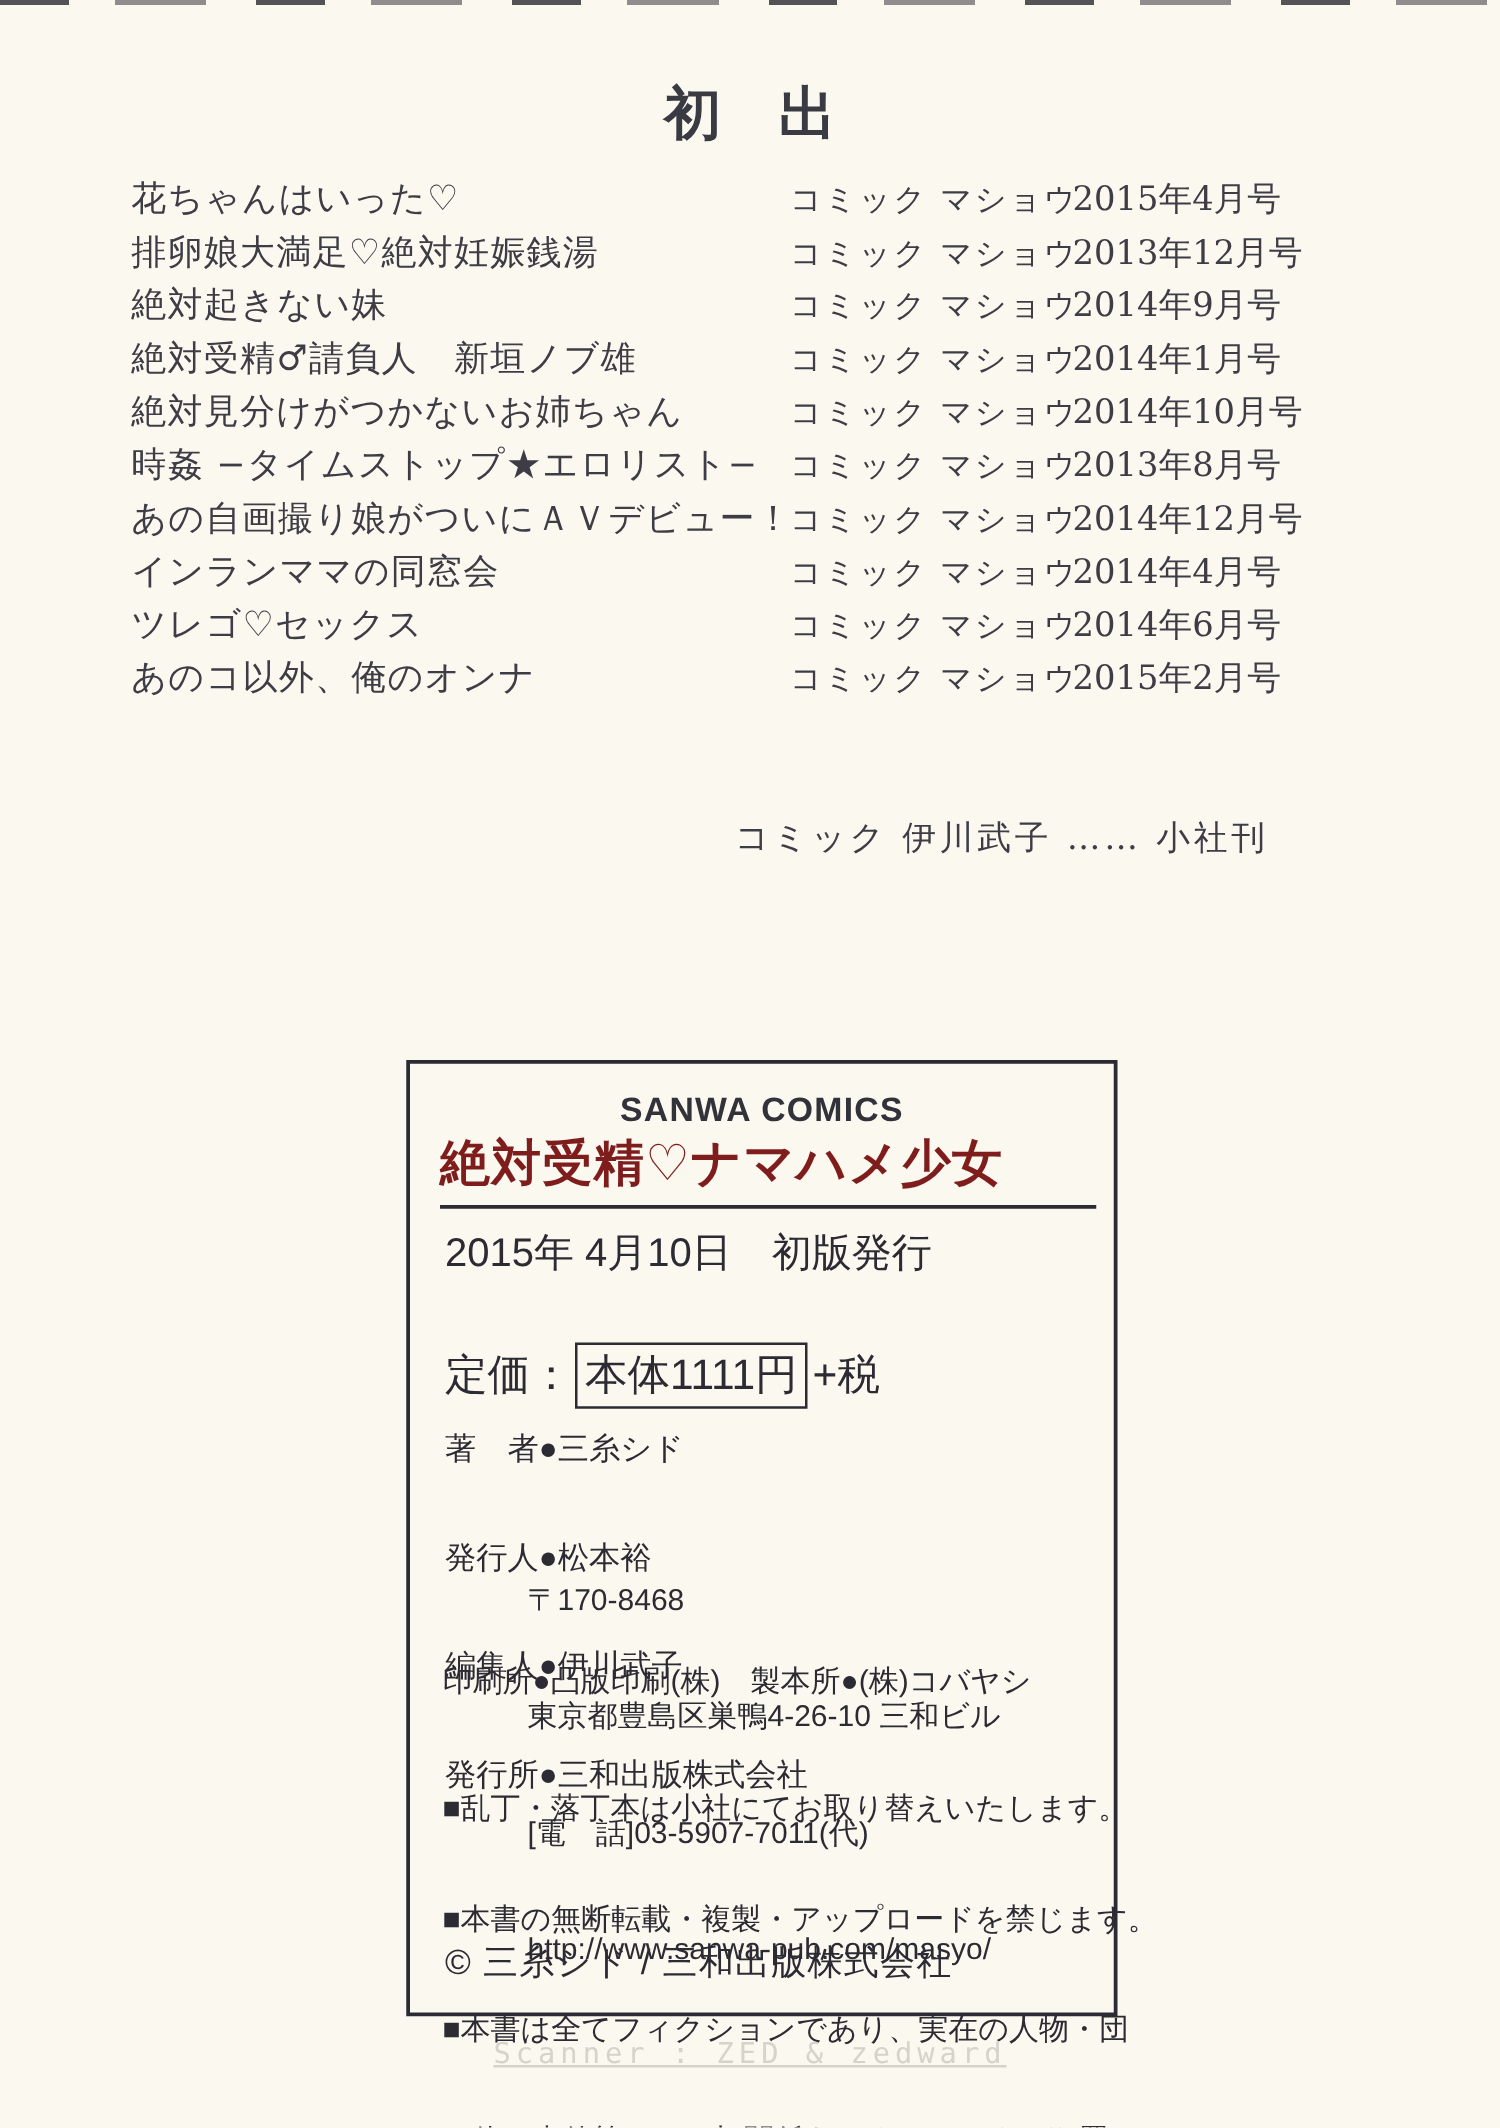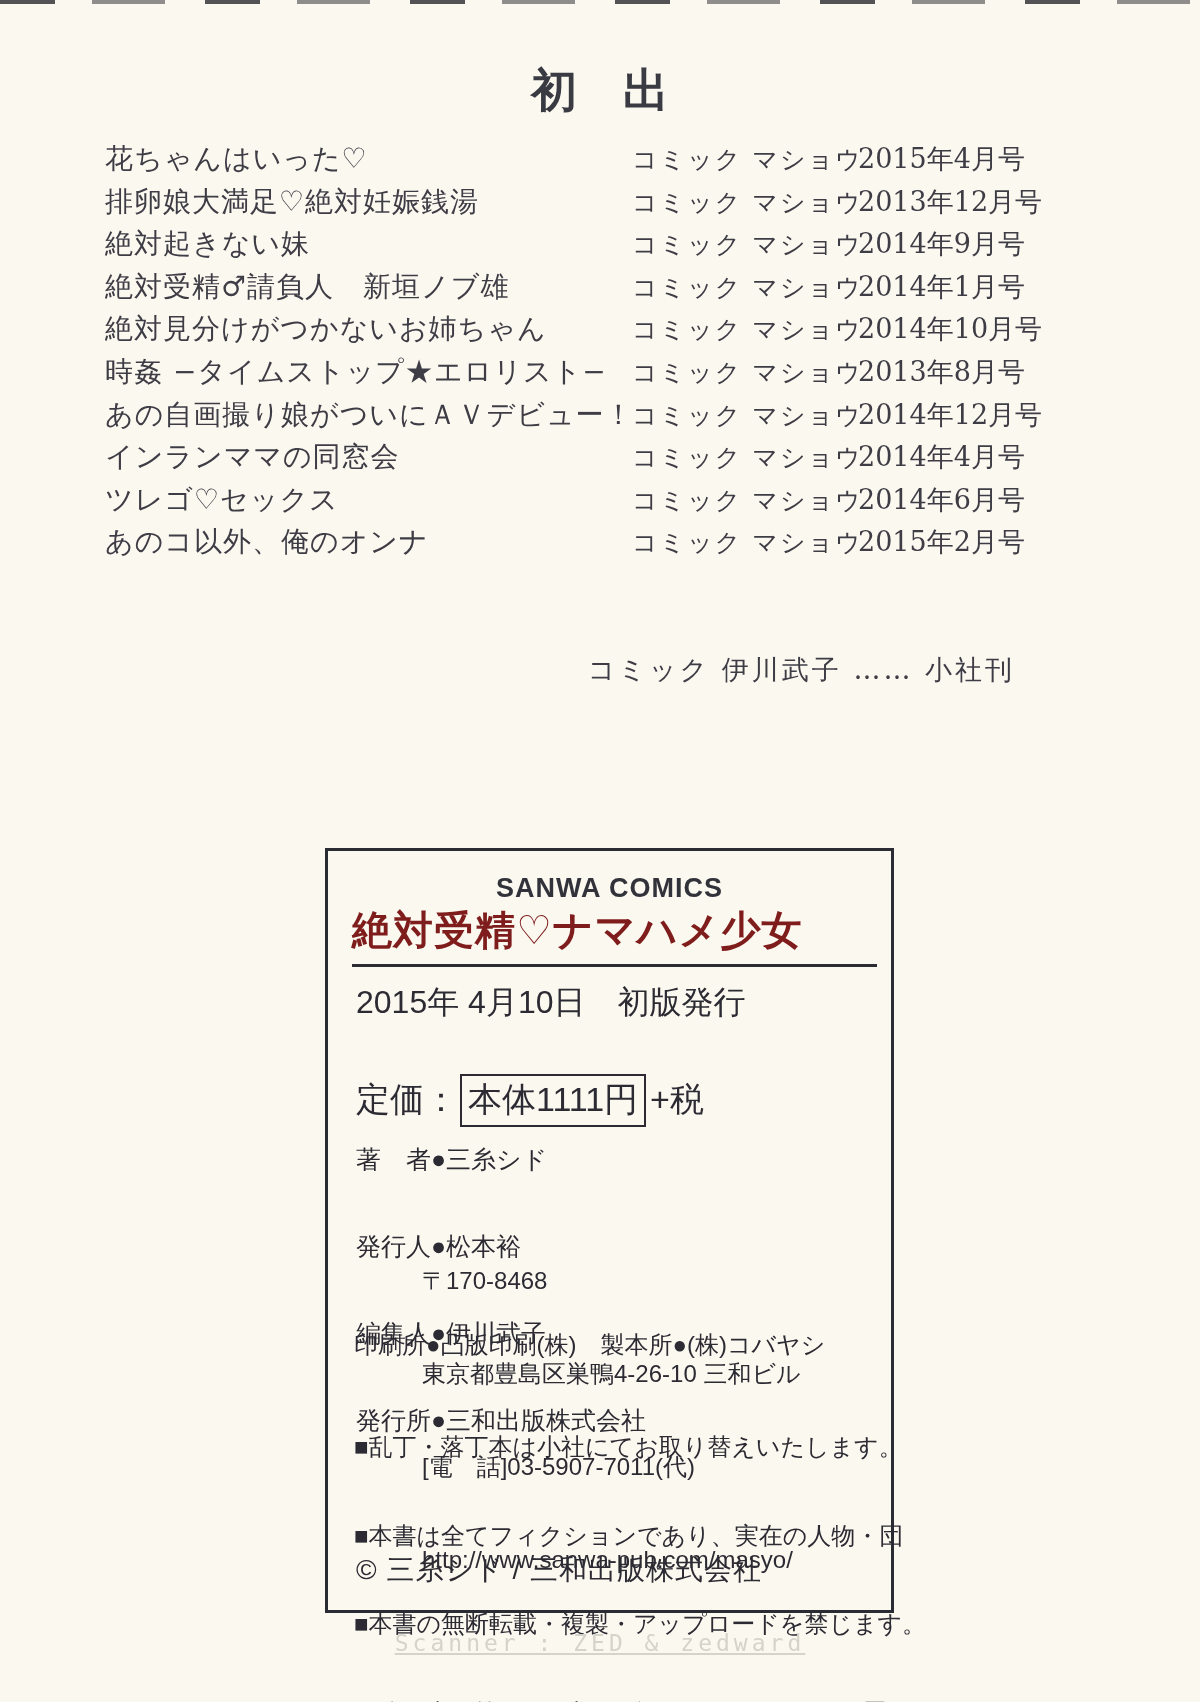--- a/index.html
+++ b/index.html
@@ -187,22 +187,22 @@
   </div>
   <div class="address">
     <div>〒170-8468</div>
     <div>東京都豊島区巣鴨4-26-10 三和ビル</div>
     <div>[電　話]03-5907-7011(代)</div>
     <div>http://www.sanwa-pub.com/masyo/</div>
   </div>
   <div class="printer">印刷所●凸版印刷(株)　製本所●(株)コバヤシ</div>
   <div class="notices">
     <div>■乱丁・落丁本は小社にてお取り替えいたします。</div>
+    <div>■本書の無断転載・複製・アップロードを禁じます。</div>
     <div>■本書は全てフィクションであり、実在の人物・団</div>
-    <div>■本書の無断転載・複製・アップロードを禁じます。</div>
     <div>　体・事件等には一切関係ありません。また犯罪</div>
     
     
   </div>
   <div class="copyright">© 三糸シド / 三和出版株式会社</div>
 </div>
 
 <div class="scanner-credit">Scanner : ZED &amp; zedward</div>
 
 </body></html>

